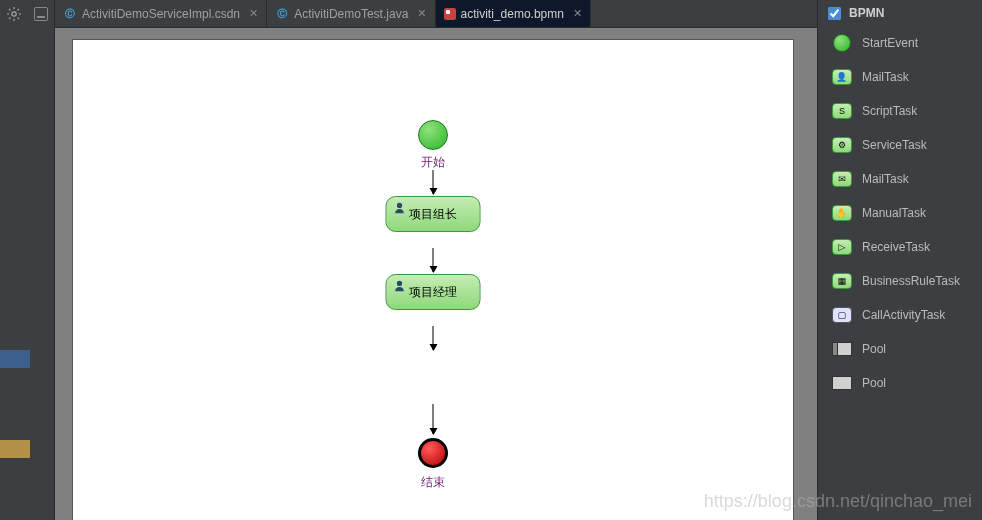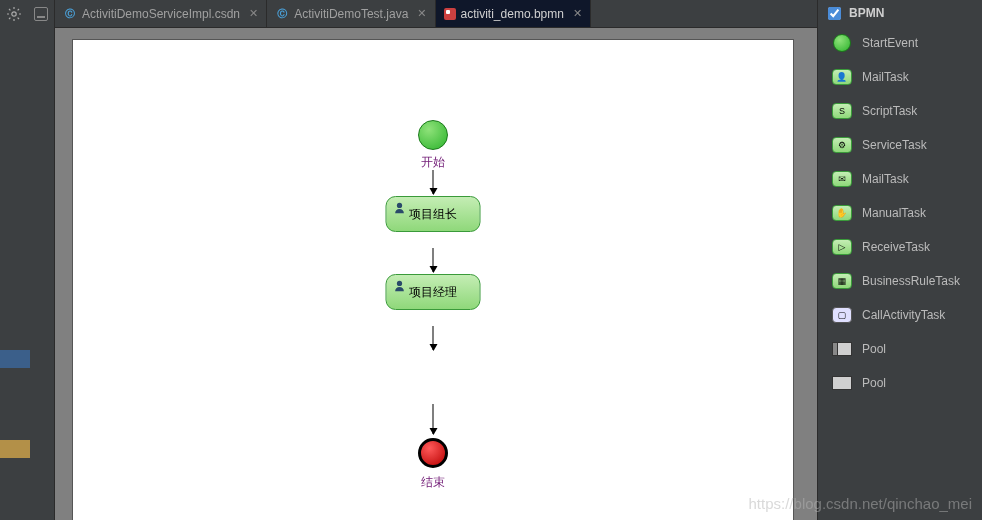--- a/index.html
+++ b/index.html
@@ -299,21 +299,21 @@
       line-height:8px;
       border:1px solid #555;
       padding:0 1px;
       margin-bottom:1px;
     }
     .watermark {
       position: absolute;
       right: 10px;
       bottom: 8px;
       color: rgba(180,180,180,0.5);
-      font-size: 15px;
+      font-size: 18px;
       pointer-events: none;
       z-index: 100;
     }
   </style>
 </head>
 <body>
 
 <div class="left-gutter">
   <div class="left-top-icons">
     <span class="gear-icon">

